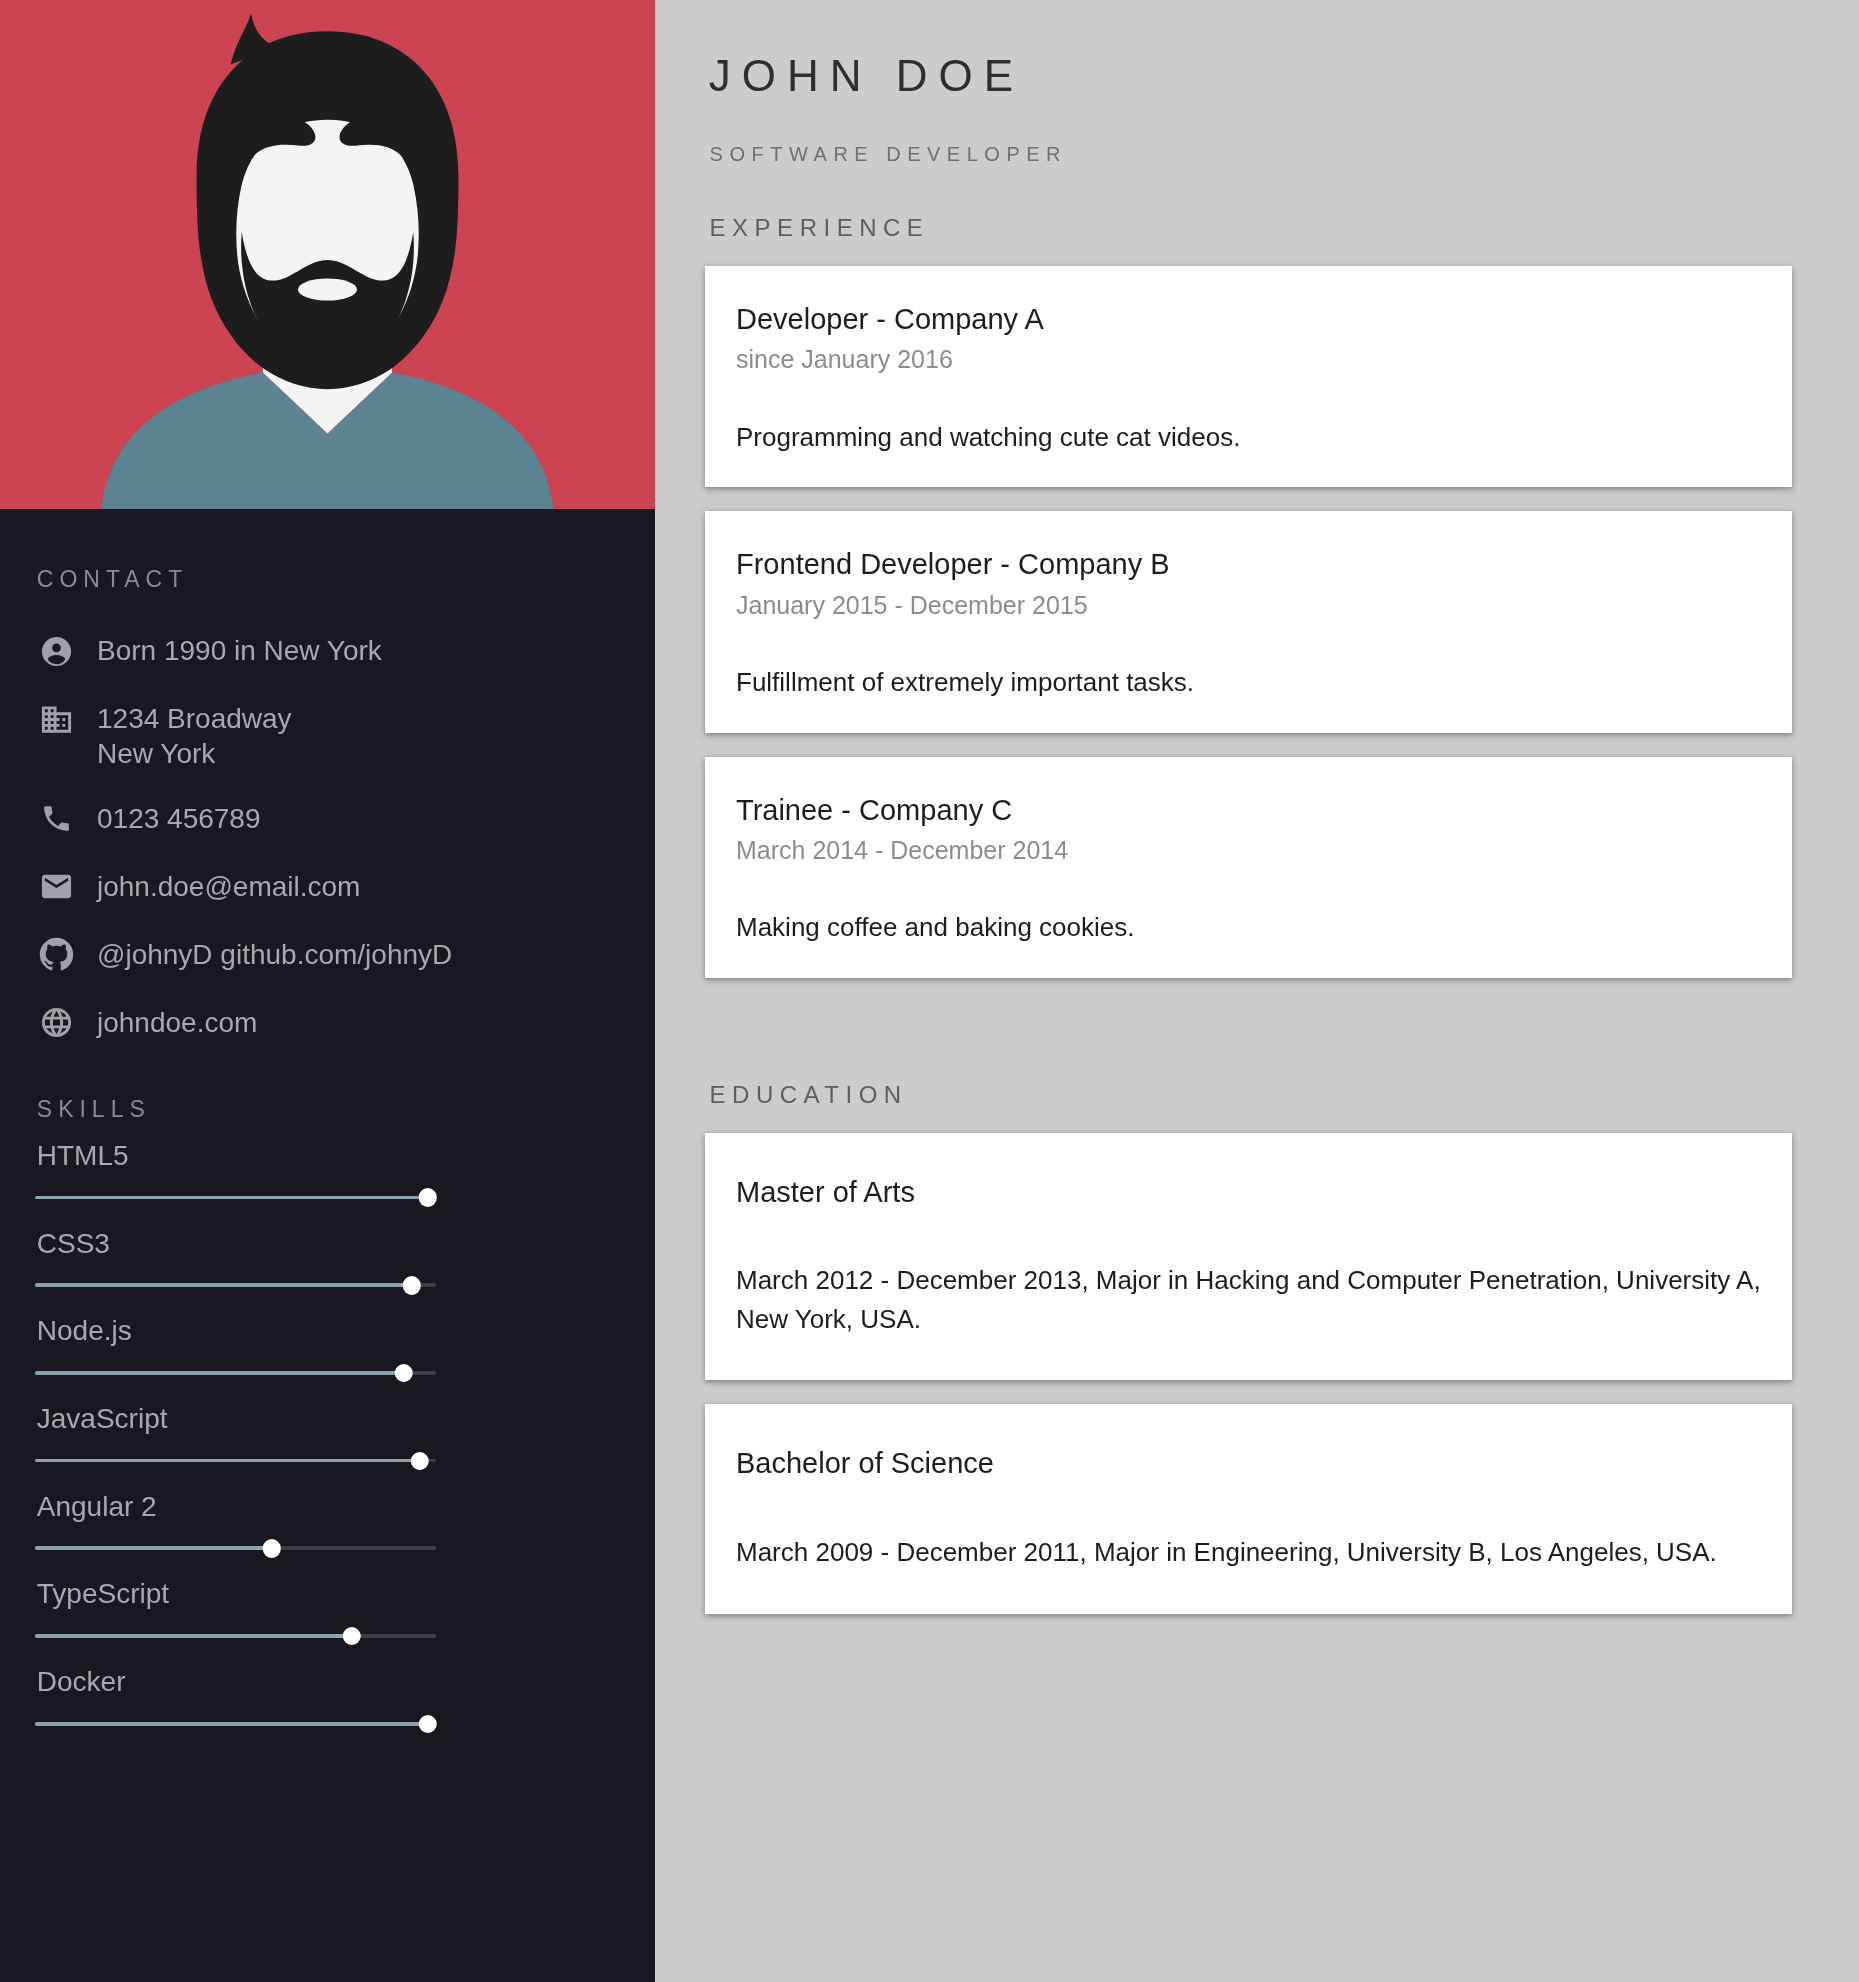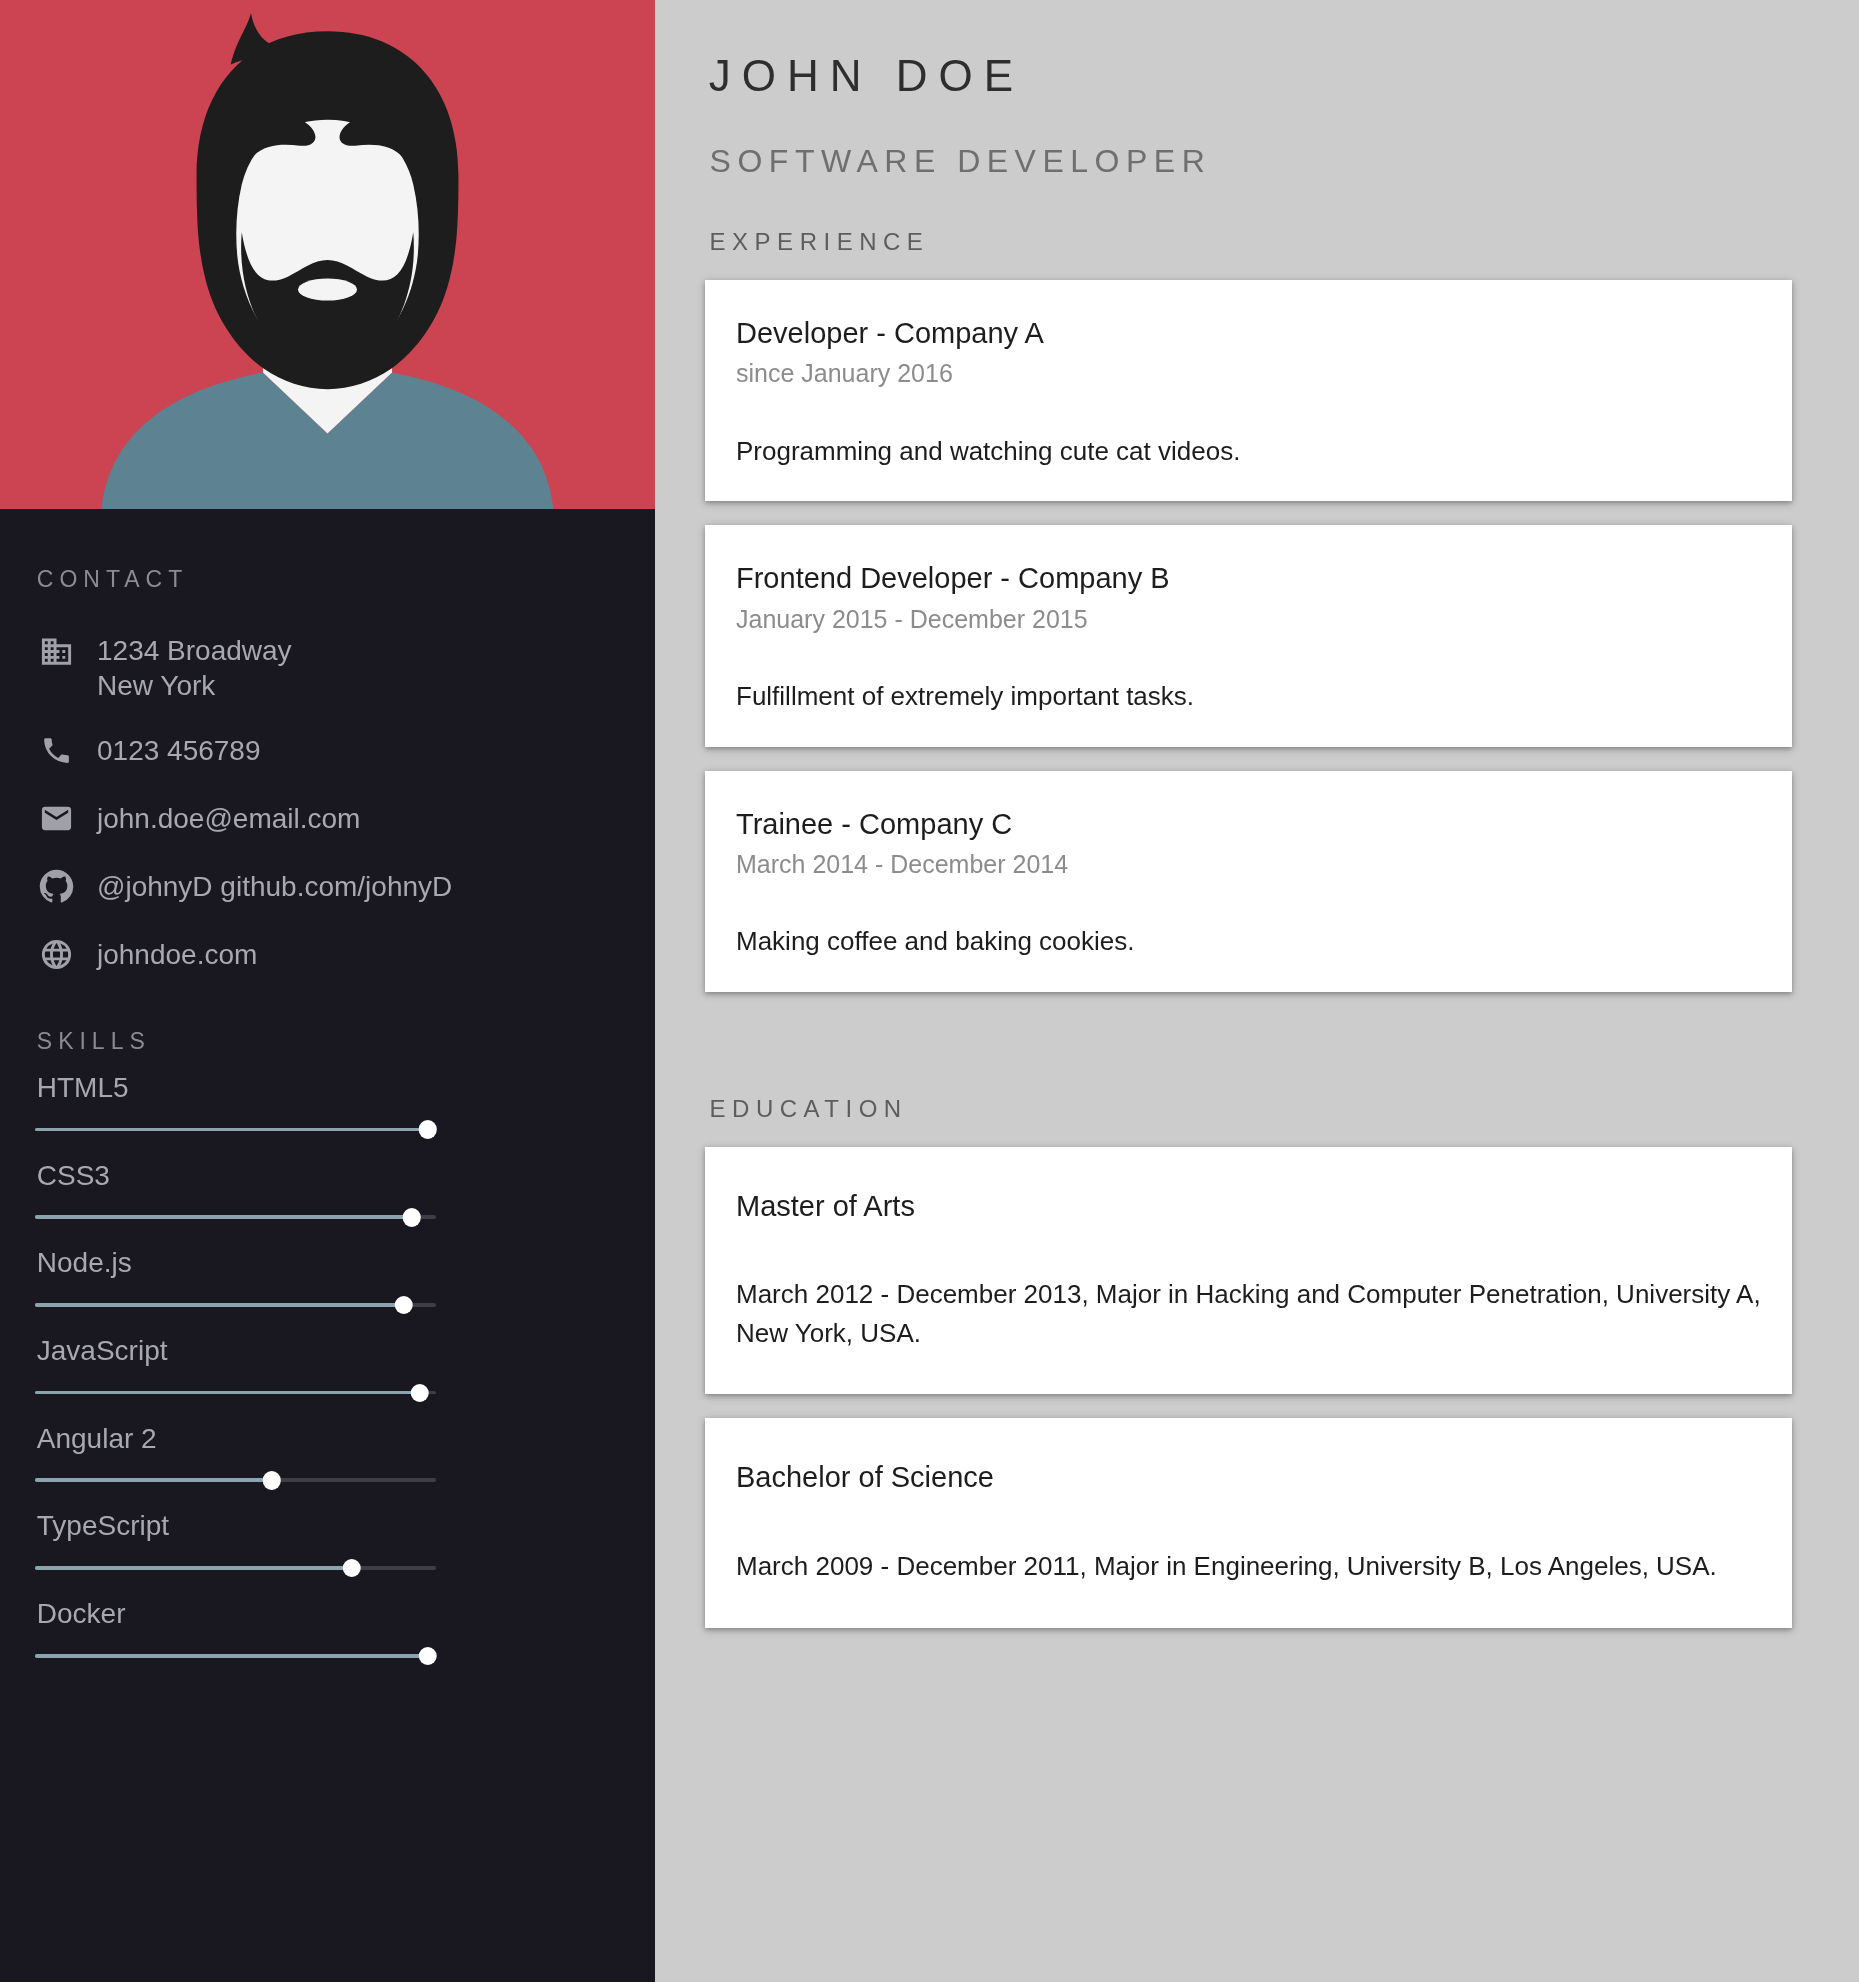--- a/index.html
+++ b/index.html
@@ -126,21 +126,21 @@
   .name {
     color: #2e2e2e;
     font-size: 44px;
     font-weight: 400;
     letter-spacing: 11px;
     margin-top: 51px;
     margin-left: 3.7px;
   }
   .role {
     color: #6f6f6f;
-    font-size: 32px;
+    font-size: 20px;
     font-weight: 400;
     letter-spacing: 6.5px;
     margin-top: 42px;
     margin-left: 4.6px;
     text-transform: uppercase;
   }
   .main-section-label {
     color: #5d5d5d;
     font-size: 24px;
     letter-spacing: 6.5px;
@@ -220,20 +220,28 @@
         <ellipse cx="355" cy="314" rx="32" ry="12" fill="#f4f4f4"></ellipse>
       </svg>
     </div>
 
     <div class="sidebar-body">
 
       <div class="section-label contact-label">CONTACT</div>
 
       <div class="contact-list">
 
+        <div class="contact-row">
+          <span class="contact-icon">
+            <svg width="35" height="35" viewBox="0 0 24 24">
+                <path d="M12 2a10 10 0 100 20 10 10 0 000-20zm0 4.5a3 3 0 110 6 3 3 0 010-6zm0 14.2c-2.5 0-4.7-1.28-6-3.22.03-1.99 4-3.08 6-3.08s5.97 1.09 6 3.08a7.17 7.17 0 01-6 3.22z"></path>
+              </svg>
+          </span>
+          <span class="contact-text">Born 1990 in New York</span>
+        </div>
 
         <div class="contact-row">
           <span class="contact-icon">
             <svg width="35" height="35" viewBox="0 0 24 24">
                 <path d="M12 7V3H2v18h20V7H12zM6 19H4v-2h2v2zm0-4H4v-2h2v2zm0-4H4V9h2v2zm0-4H4V5h2v2zm4 12H8v-2h2v2zm0-4H8v-2h2v2zm0-4H8V9h2v2zm0-4H8V5h2v2zm10 12h-8v-2h2v-2h-2v-2h2v-2h-2V9h8v10zm-2-8h-2v2h2v-2zm0 4h-2v2h2v-2z"></path>
               </svg>
           </span>
           <span class="contact-text">1234 Broadway
 New York</span>
         </div>

